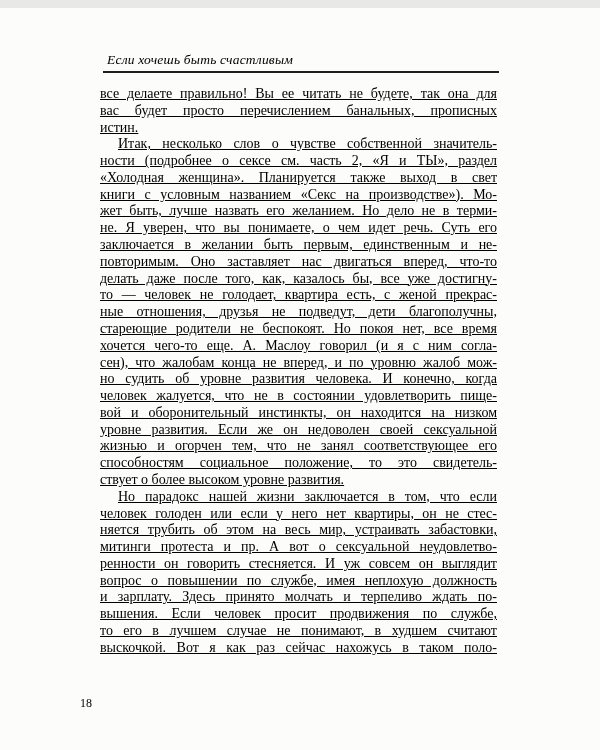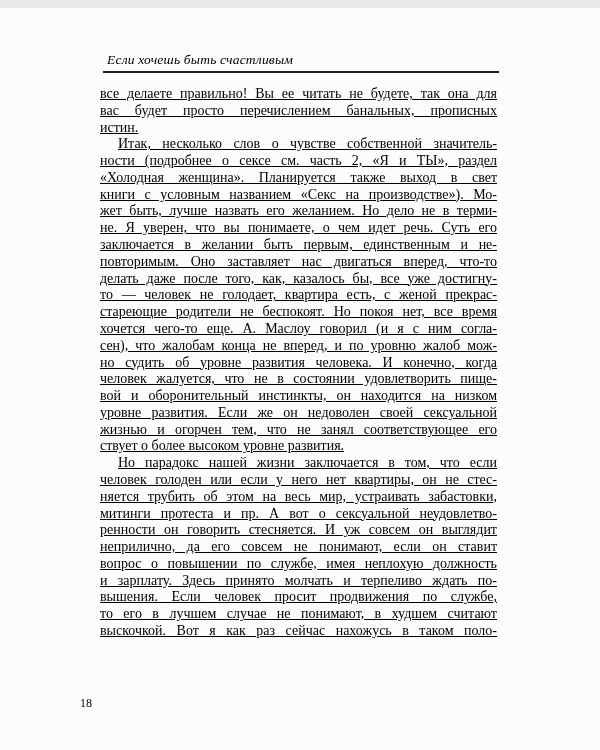--- a/index.html
+++ b/index.html
@@ -78,37 +78,38 @@
         <div class="line indent">Итак, несколько слов о чувстве собственной значитель-</div>
         <div class="line">ности (подробнее о сексе см. часть 2, «Я и ТЫ», раздел</div>
         <div class="line">«Холодная женщина». Планируется также выход в свет</div>
         <div class="line">книги с условным названием «Секс на производстве»). Мо-</div>
         <div class="line">жет быть, лучше назвать его желанием. Но дело не в терми-</div>
         <div class="line">не. Я уверен, что вы понимаете, о чем идет речь. Суть его</div>
         <div class="line">заключается в желании быть первым, единственным и не-</div>
         <div class="line">повторимым. Оно заставляет нас двигаться вперед, что-то</div>
         <div class="line">делать даже после того, как, казалось бы, все уже достигну-</div>
         <div class="line">то — человек не голодает, квартира есть, с женой прекрас-</div>
+        <div class="line">ные отношения, друзья не подведут, дети благополучны,</div>
         <div class="line">стареющие родители не беспокоят. Но покоя нет, все время</div>
         <div class="line">хочется чего-то еще. А. Маслоу говорил (и я с ним согла-</div>
         <div class="line">сен), что жалобам конца не вперед, и по уровню жалоб мож-</div>
         <div class="line">но судить об уровне развития человека. И конечно, когда</div>
         <div class="line">человек жалуется, что не в состоянии удовлетворить пище-</div>
         <div class="line">вой и оборонительный инстинкты, он находится на низком</div>
         <div class="line">уровне развития. Если же он недоволен своей сексуальной</div>
         <div class="line">жизнью и огорчен тем, что не занял соответствующее его</div>
+        <div class="line">способностям социальное положение, то это свидетель-</div>
         <div class="line lastline">ствует о более высоком уровне развития.</div>
       </div>
       <div class="para">
         <div class="line indent">Но парадокс нашей жизни заключается в том, что если</div>
         <div class="line">человек голоден или если у него нет квартиры, он не стес-</div>
         <div class="line">няется трубить об этом на весь мир, устраивать забастовки,</div>
         <div class="line">митинги протеста и пр. А вот о сексуальной неудовлетво-</div>
         <div class="line">ренности он говорить стесняется. И уж совсем он выглядит</div>
-        <div class="line">неприлично, да его совсем не понимают, если он ставит</div>
         <div class="line">вопрос о повышении по службе, имея неплохую должность</div>
         <div class="line">и зарплату. Здесь принято молчать и терпеливо ждать по-</div>
         <div class="line">вышения. Если человек просит продвижения по службе,</div>
         <div class="line">то его в лучшем случае не понимают, в худшем считают</div>
         <div class="line">выскочкой. Вот я как раз сейчас нахожусь в таком поло-</div>
       </div>
     </div>
   <div class="page-number">18</div>
 </div>
 

